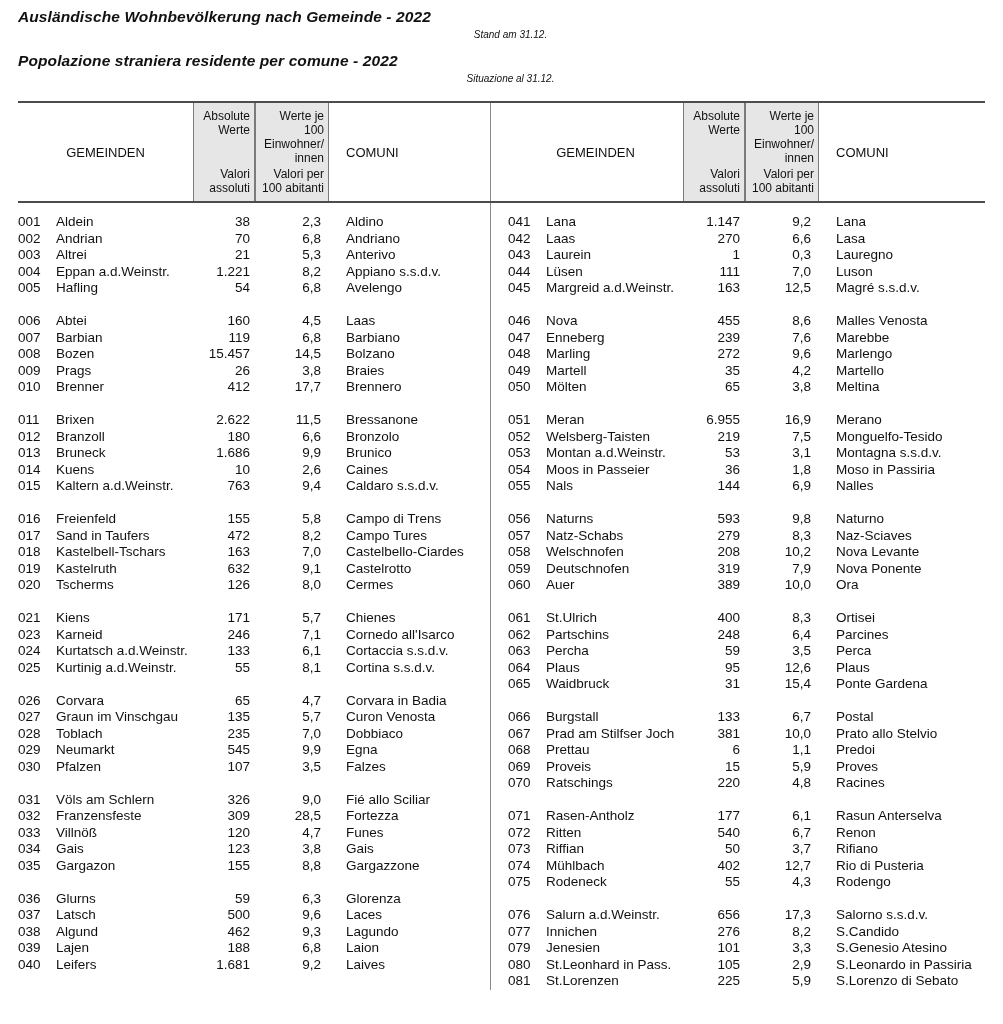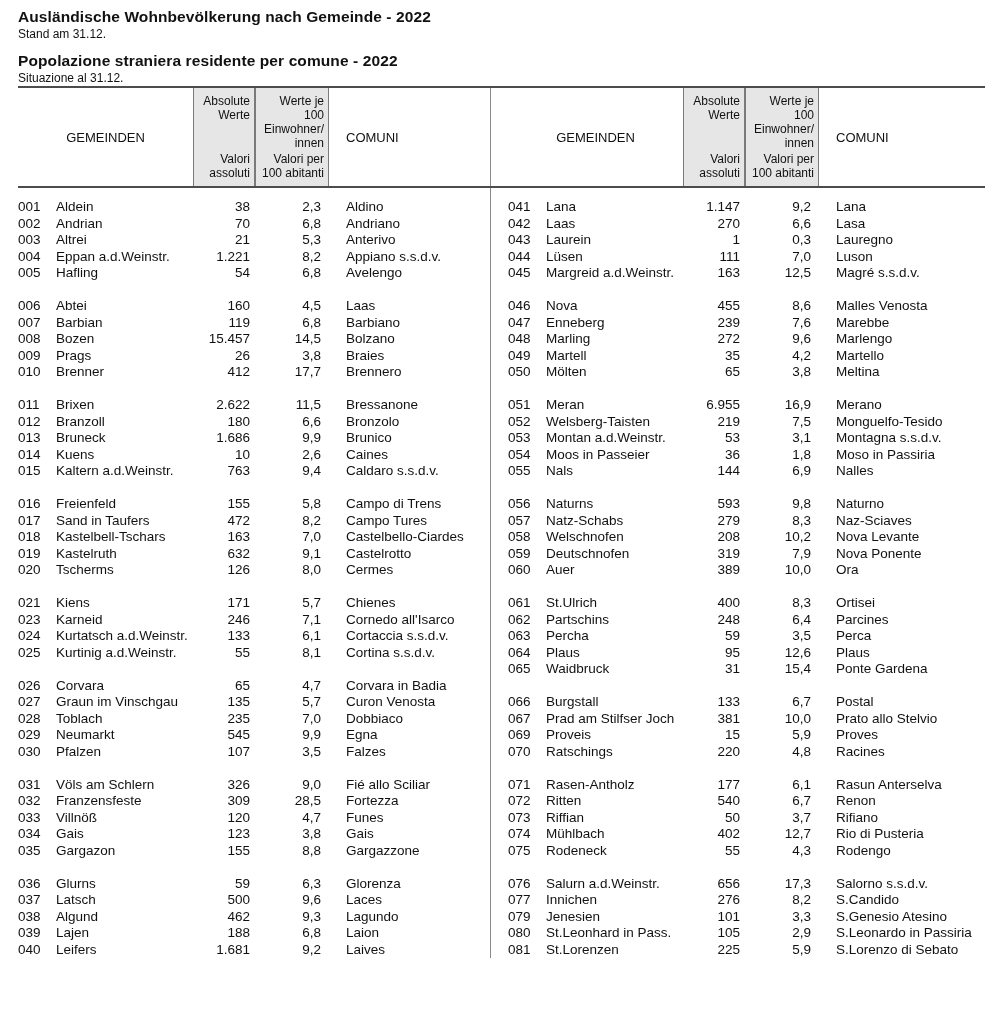--- a/index.html
+++ b/index.html
@@ -2,25 +2,25 @@
 <html style="--header-fill: #e6e6e6; --rule: #4c4c4c; --cell-border: #7a7a7a; --text: #111111;"><head>
 <meta charset="utf-8">
 <style>
   html,body{margin:0;padding:0;background:#fff;}
   body{
     width:1003px;height:1024px;overflow:hidden;
     font-family:"Liberation Sans", sans-serif;
     color:var(--text,#111);
   }
   .page{padding-left:18px;box-sizing:border-box;}
-  .doc-header{padding-top:8px;}
+  .doc-header{padding-top:8px;font-style:italic;}
   .title{font-size:15.5px;font-weight:bold;line-height:17px;margin:0 0 2px 0;letter-spacing:.1px;}
-  .subtitle{font-size:12px;line-height:15px;margin:0;}
+  .subtitle{font-size:10px;line-height:15px;margin:0;text-align:center;}
   .subtitle.first{margin-bottom:10px;}
-  .subtitle.second{}
+  .subtitle.second{margin-bottom:15px;}
 
   .stat-table{
     position:relative;width:967px;
     border-top:2px solid var(--rule,#4c4c4c);
     display:flex;align-items:stretch;
   }
   .header-rule{position:absolute;left:0;top:98px;width:100%;height:0;border-top:2px solid var(--rule,#4c4c4c);}
   .half{width:472px;flex:none;}
   .half.right{padding-left:17px;}
   .divider{flex:none;width:0;border-left:1px solid #8a8a8a;}
@@ -655,20 +655,27 @@
               <td class="c-it">Postal</td>
             </tr>
             <tr>
               <td class="c-code">067</td>
               <td class="c-de">Prad am Stilfser Joch</td>
               <td class="c-abs">381</td>
               <td class="c-per">10,0</td>
               <td class="c-it">Prato allo Stelvio</td>
             </tr>
             <tr>
+              <td class="c-code">068</td>
+              <td class="c-de">Prettau</td>
+              <td class="c-abs">6</td>
+              <td class="c-per">1,1</td>
+              <td class="c-it">Predoi</td>
+            </tr>
+            <tr>
               <td class="c-code">069</td>
               <td class="c-de">Proveis</td>
               <td class="c-abs">15</td>
               <td class="c-per">5,9</td>
               <td class="c-it">Proves</td>
             </tr>
             <tr>
               <td class="c-code">070</td>
               <td class="c-de">Ratschings</td>
               <td class="c-abs">220</td>

